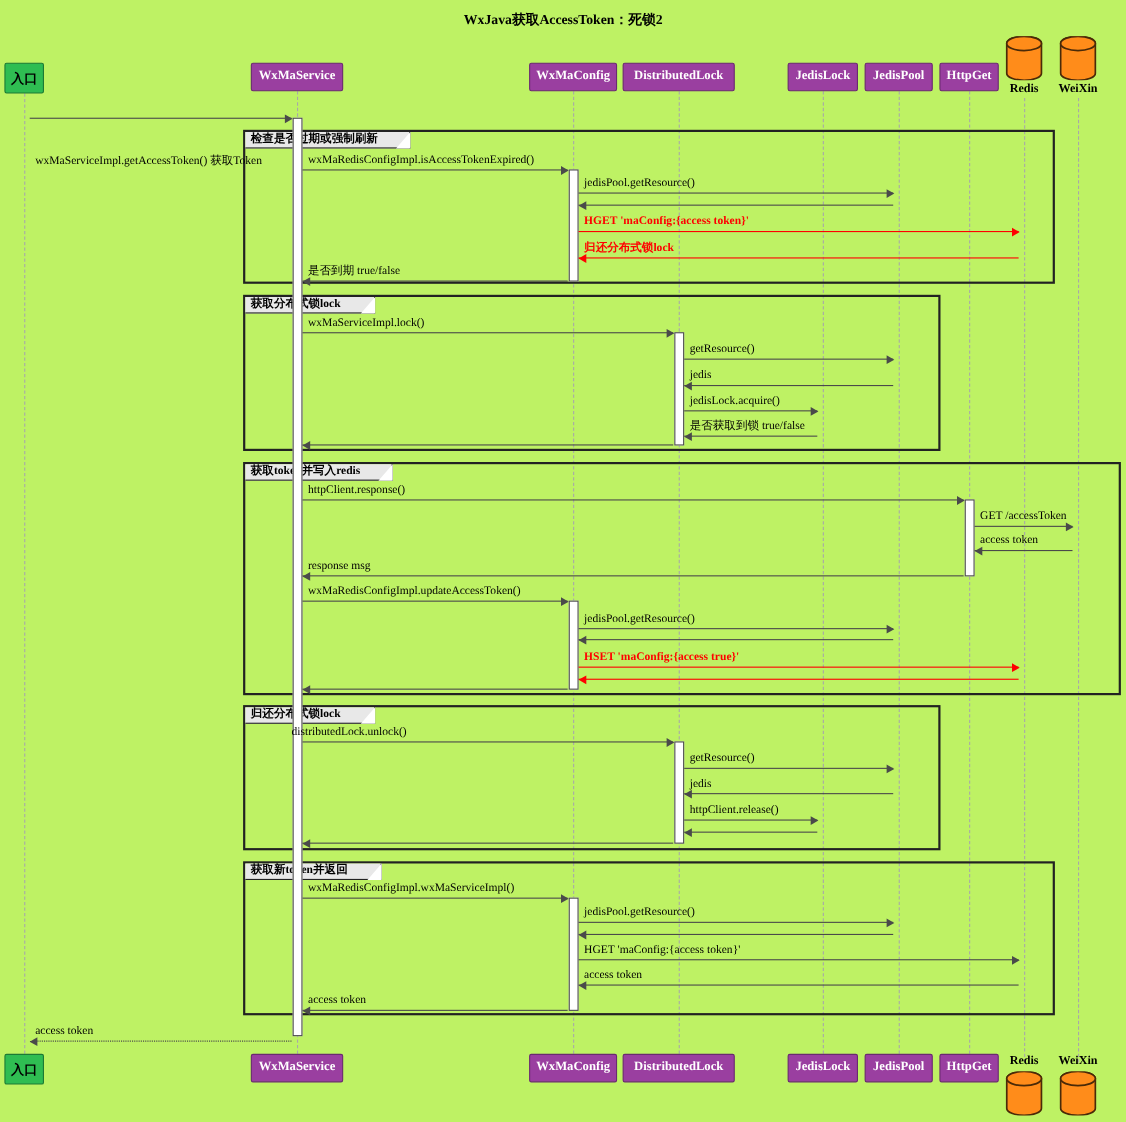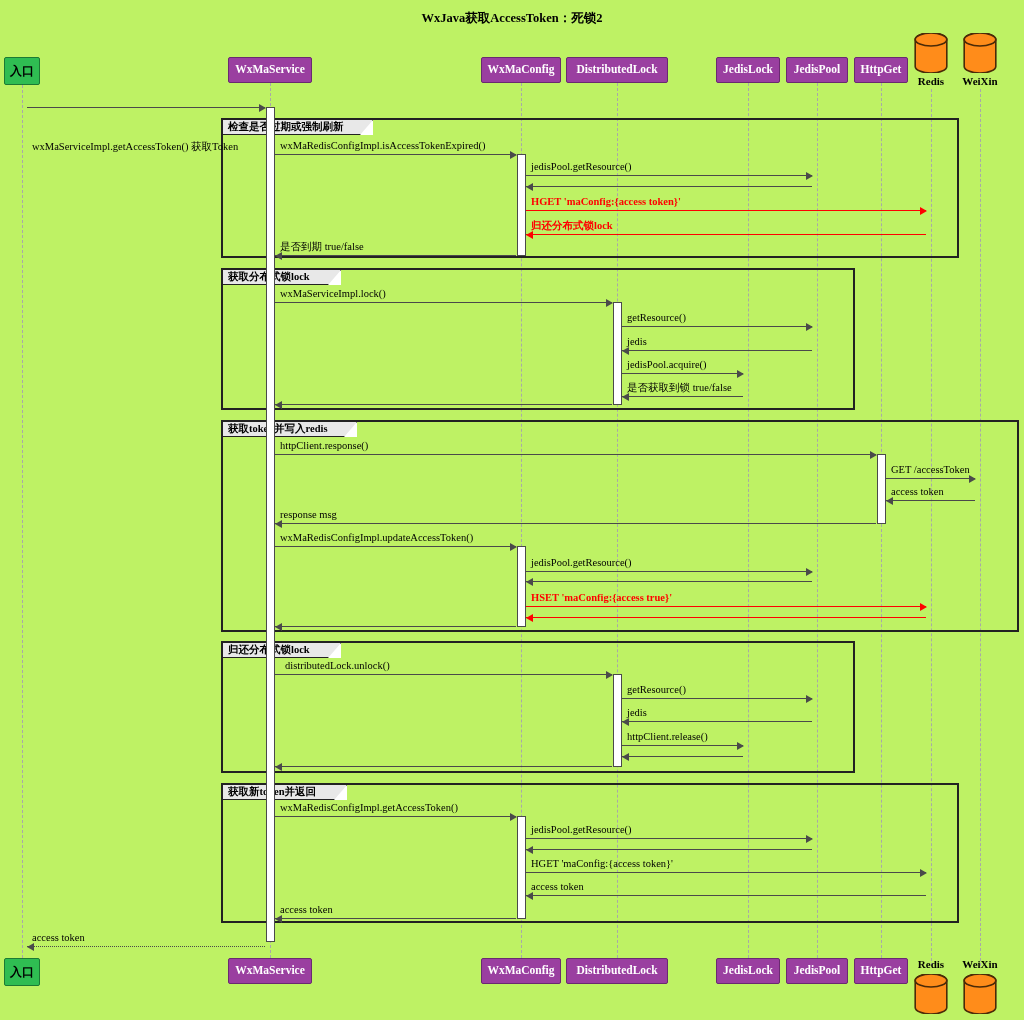--- a/index.html
+++ b/index.html
@@ -206,21 +206,21 @@
       <div class="arrowR" style="top: 298.5px; left: 606px;"></div>
       <div class="mlabel" style="top: 289px; left: 280px;">wxMaServiceImpl.lock()</div>
       <div class="msg" style="left: 622px; top: 326px; width: 190px;"></div>
       <div class="arrowR" style="top: 322.5px; left: 806px;"></div>
       <div class="mlabel" style="top: 313px; left: 627px;">getResource()</div>
       <div class="msg" style="left: 622px; top: 350px; width: 190px;"></div>
       <div class="arrowL" style="top: 346.5px; left: 622px;"></div>
       <div class="mlabel" style="top: 337px; left: 627px;">jedis</div>
       <div class="msg" style="left: 622px; top: 373px; width: 121px;"></div>
       <div class="arrowR" style="top: 369.5px; left: 737px;"></div>
-      <div class="mlabel" style="top: 360px; left: 627px;">jedisPool.acquire()</div>
+      <div class="mlabel" style="top: 360px; left: 627px;">jedisLock.acquire()</div>
       <div class="msg" style="left: 622px; top: 396px; width: 121px;"></div>
       <div class="arrowL" style="top: 392.5px; left: 622px;"></div>
       <div class="mlabel" style="top: 383px; left: 627px; text-align: center;">是否获取到锁 true/false</div>
       <div class="msg" style="left: 275px; top: 404px; width: 337px;"></div>
       <div class="arrowL" style="top: 400.5px; left: 275px;"></div>
       <div class="msg" style="left: 275px; top: 454px; width: 601px;"></div>
       <div class="arrowR" style="top: 450.5px; left: 870px;"></div>
       <div class="mlabel" style="top: 441px; left: 280px;">httpClient.response()</div>
       <div class="msg" style="left: 886px; top: 478px; width: 89px;"></div>
       <div class="arrowR" style="top: 474.5px; left: 969px;"></div>
@@ -241,37 +241,37 @@
       <div class="arrowL" style="top: 577.5px; left: 526px;"></div>
       <div class="msg red" style="left: 526px; top: 606px; width: 400px;"></div>
       <div class="arrowR red" style="top: 602.5px; left: 920px;"></div>
       <div class="mlabel red" style="top: 593px; left: 531px;">HSET 'maConfig:{access true}'</div>
       <div class="msg red" style="left: 526px; top: 617px; width: 400px;"></div>
       <div class="arrowL red" style="top: 613.5px; left: 526px;"></div>
       <div class="msg" style="left: 275px; top: 626px; width: 241px;"></div>
       <div class="arrowL" style="top: 622.5px; left: 275px;"></div>
       <div class="msg" style="left: 275px; top: 674px; width: 337px;"></div>
       <div class="arrowR" style="top: 670.5px; left: 606px;"></div>
-      <div class="mlabel" style="top: 661px; left: 285px;">distributedLock.unlock()</div>
+      <div class="mlabel" style="top: 661px; left: 265px;">distributedLock.unlock()</div>
       <div class="msg" style="left: 622px; top: 698px; width: 190px;"></div>
       <div class="arrowR" style="top: 694.5px; left: 806px;"></div>
       <div class="mlabel" style="top: 685px; left: 627px;">getResource()</div>
       <div class="msg" style="left: 622px; top: 721px; width: 190px;"></div>
       <div class="arrowL" style="top: 717.5px; left: 622px;"></div>
       <div class="mlabel" style="top: 708px; left: 627px;">jedis</div>
       <div class="msg" style="left: 622px; top: 745px; width: 121px;"></div>
       <div class="arrowR" style="top: 741.5px; left: 737px;"></div>
       <div class="mlabel" style="top: 732px; left: 627px;">httpClient.release()</div>
       <div class="msg" style="left: 622px; top: 756px; width: 121px;"></div>
       <div class="arrowL" style="top: 752.5px; left: 622px;"></div>
       <div class="msg" style="left: 275px; top: 766px; width: 337px;"></div>
       <div class="arrowL" style="top: 762.5px; left: 275px;"></div>
       <div class="msg" style="left: 275px; top: 816px; width: 241px;"></div>
       <div class="arrowR" style="top: 812.5px; left: 510px;"></div>
-      <div class="mlabel" style="top: 803px; left: 280px;">wxMaRedisConfigImpl.getAccessToken()</div>
+      <div class="mlabel" style="top: 803px; left: 280px;">wxMaRedisConfigImpl.wxMaServiceImpl()</div>
       <div class="msg" style="left: 526px; top: 838px; width: 286px;"></div>
       <div class="arrowR" style="top: 834.5px; left: 806px;"></div>
       <div class="mlabel" style="top: 825px; left: 531px;">jedisPool.getResource()</div>
       <div class="msg" style="left: 526px; top: 849px; width: 286px;"></div>
       <div class="arrowL" style="top: 845.5px; left: 526px;"></div>
       <div class="msg" style="left: 526px; top: 872px; width: 400px;"></div>
       <div class="arrowR" style="top: 868.5px; left: 920px;"></div>
       <div class="mlabel" style="top: 859px; left: 531px;">HGET 'maConfig:{access token}'</div>
       <div class="msg" style="left: 526px; top: 895px; width: 400px;"></div>
       <div class="arrowL" style="top: 891.5px; left: 526px;"></div>

